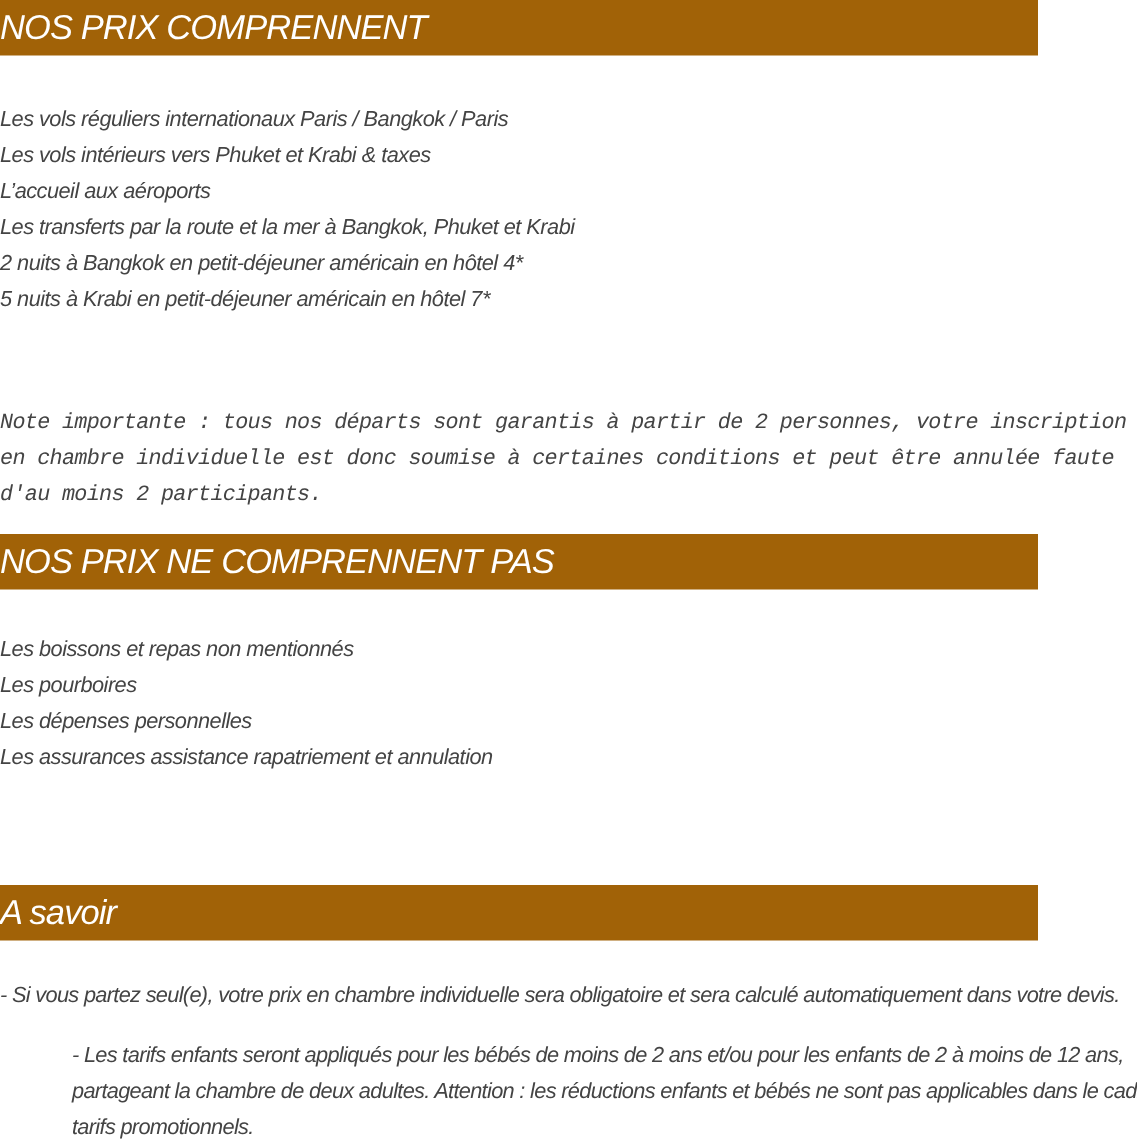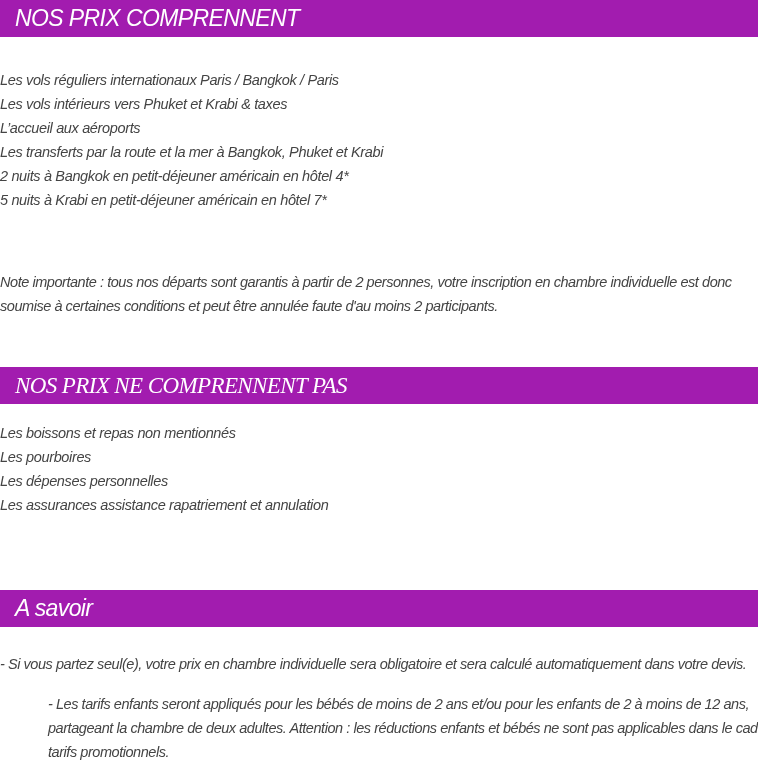--- a/index.html
+++ b/index.html
@@ -11,25 +11,24 @@
       width: 758px;
       height: 763px;
       overflow: hidden;
       position: relative;
       font-family: "Liberation Sans", sans-serif;
       color: #444444;
     }
     .section-bar {
       position: absolute;
       left: 0;
-      width: 758px;
+      width: 692px;
       height: 37px;
-      background: #a21caf;
+      background: #a16207;
       box-sizing: border-box;
-      padding-left: 15px;
     }
     .section-title {
       color: #ffffff;
       font-style: italic;
       font-size: 23px;
       line-height: 37px;
       letter-spacing: -0.6px;
       white-space: nowrap;
     }
     .list {
@@ -66,23 +65,23 @@
   <span class="section-title">NOS PRIX COMPRENNENT</span>
 </div>
 <ul class="list" style="top:68px;">
   <li>Les vols réguliers internationaux Paris / Bangkok / Paris</li>
   <li>Les vols intérieurs vers Phuket et Krabi &amp; taxes</li>
   <li>L’accueil aux aéroports</li>
   <li>Les transferts par la route et la mer à Bangkok, Phuket et Krabi</li>
   <li>2 nuits à Bangkok en petit-déjeuner américain en hôtel 4*</li>
   <li>5 nuits à Krabi en petit-déjeuner américain en hôtel 7*</li>
 </ul>
-<p class="para" style="top:270px;">Note importante : tous nos départs sont garantis à partir de 2 personnes, votre inscription  en chambre individuelle est donc soumise à certaines conditions et peut être annulée faute d'au moins 2 participants.</p>
+<p class="para" style="top:270px;font-family:Liberation Mono, monospace;">Note importante : tous nos départs sont garantis à partir de 2 personnes, votre inscription  en chambre individuelle est donc soumise à certaines conditions et peut être annulée faute d'au moins 2 participants.</p>
 
-<div class="section-bar" style="top:367px;font-family:Liberation Serif, serif;">
+<div class="section-bar" style="top:356px;">
   <span class="section-title">NOS PRIX NE COMPRENNENT PAS</span>
 </div>
 <ul class="list" style="top:421px;">
   <li>Les boissons et repas non mentionnés</li>
   <li>Les pourboires</li>
   <li>Les dépenses personnelles</li>
   <li>Les assurances assistance rapatriement et annulation</li>
 </ul>
 
 <div class="section-bar" style="top:590px;">

